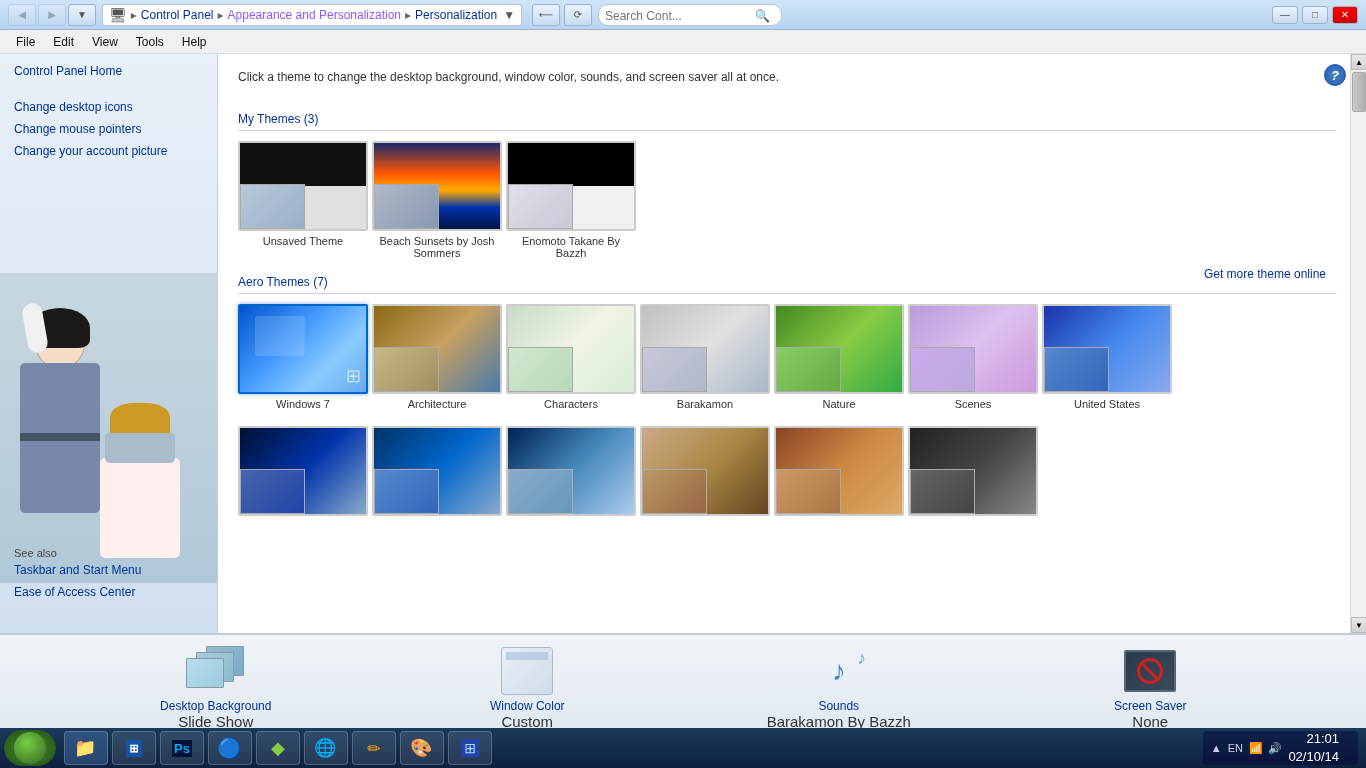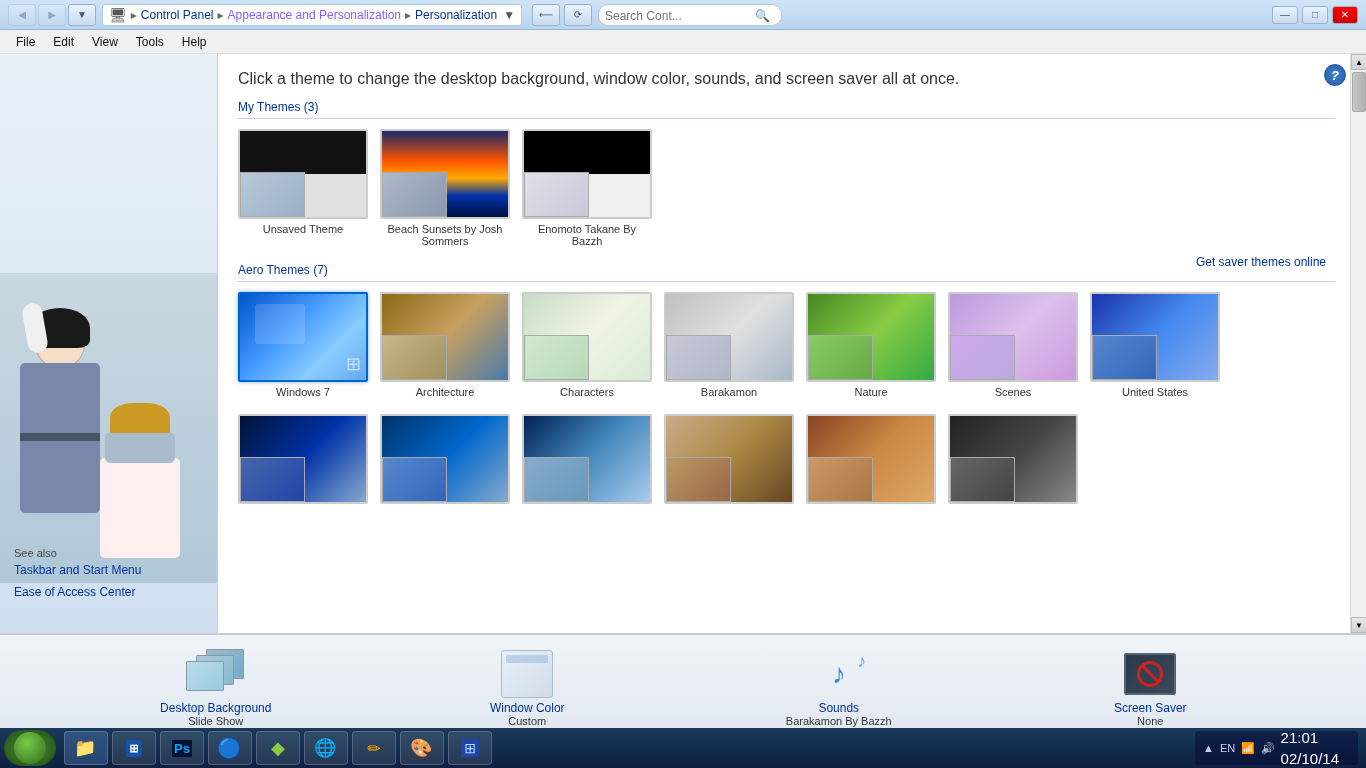--- a/index.html
+++ b/index.html
@@ -93,42 +93,42 @@
       flex: 1;
       background: white;
       overflow-y: auto;
       padding: 16px 20px;
       position: relative;
     }
     .content-title {
       font-size: 18px; color: #003399; font-weight: normal;
       margin-bottom: 6px;
     }
-    .content-subtitle { font-size: 16px; color: #333; margin-bottom: 12px; }
+    .content-subtitle { font-size: 12px; color: #333; margin-bottom: 28px; }
     .scroll-btn {
       width: 16px; height: 16px;
       background: linear-gradient(to bottom, #e8e8e8, #d0d0d0);
       border: 1px solid #bbb; display: flex; align-items: center; justify-content: center;
       font-size: 8px; cursor: pointer;
     }
     .scroll-thumb {
       width: 14px; height: 40px; margin: 1px;
       background: linear-gradient(to right, #c8c8c8, #b0b0b0);
       border: 1px solid #aaa; border-radius: 2px;
     }
 
     
     .themes-section { margin-bottom: 16px; }
     .section-header {
       color: #003399; font-size: 12px; font-weight: normal;
       border-bottom: 1px solid #cce;
       padding-bottom: 4px; margin-bottom: 10px;
     }
     .themes-grid {
-      display: flex; flex-wrap: wrap; gap: 12px;
+      display: flex; flex-wrap: wrap; gap: 4px;
       align-items: flex-start;
     }
     .theme-item {
       display: flex; flex-direction: column; align-items: center;
       width: 130px; cursor: pointer;
     }
     .theme-thumbnail {
       width: 130px; height: 90px;
       border: 2px solid #ccc; border-radius: 2px;
       overflow: hidden; position: relative;
@@ -157,21 +157,21 @@
     .bottom-item {
       display: flex; flex-direction: column; align-items: center;
       cursor: pointer; width: 160px;
     }
     .bottom-icon {
       width: 60px; height: 55px;
       display: flex; align-items: center; justify-content: center;
       font-size: 36px;
     }
     .bottom-label { color: #003399; font-size: 12px; text-align: center; }
-    .bottom-sublabel { color: #333; font-size: 11px; text-align: right; }
+    .bottom-sublabel { color: #333; font-size: 15px; text-align: right; }
 
     
     .taskbar {
       height: 40px;
       background: linear-gradient(to bottom, #1a3a5a 0%, #0d2040 100%);
       display: flex; align-items: center;
       padding: 0 4px; gap: 4px;
       position: fixed; bottom: 0; width: 1366px;
     }
     .start-btn {
@@ -192,21 +192,21 @@
     .taskbar-right {
       margin-left: auto; display: flex; align-items: center; gap: 4px;
       padding-right: 4px;
     }
     .sys-tray {
       display: flex; align-items: center; gap: 6px;
       background: rgba(0,0,50,0.4); border-radius: 4px;
       padding: 2px 8px; height: 34px;
     }
     .tray-item { font-size: 11px; color: #cce; cursor: pointer; }
-    .clock { text-align: left; font-size: 15px; color: white; line-height: 1.4; }
+    .clock { text-align: right; font-size: 13px; color: white; line-height: 1.4; }
 
     .selected-theme .theme-thumbnail {
       border: 2px solid #0066cc;
       box-shadow: 0 0 4px rgba(0,102,204,0.5);
     }
 
     .help-btn {
       position: absolute; right: 20px; top: 10px;
       width: 22px; height: 22px;
       background: radial-gradient(circle, #4488cc, #2255aa);
@@ -255,20 +255,27 @@
   <span class="menu-item">File</span>
   <span class="menu-item">Edit</span>
   <span class="menu-item">View</span>
   <span class="menu-item">Tools</span>
   <span class="menu-item">Help</span>
 </div>
 
 <div class="main-layout">
 
   <div class="sidebar">
+    <div class="sidebar-links">
+      <a class="sidebar-link">Control Panel Home</a>
+      <br>
+      <a class="sidebar-link">Change desktop icons</a>
+      <a class="sidebar-link">Change mouse pointers</a>
+      <a class="sidebar-link">Change your account picture</a>
+    </div>
 
     <div style="position:absolute; bottom:50px; left:0; width:218px; height:310px; background: linear-gradient(to bottom, #c8d8e0 0%, #b0c8d8 100%); overflow:hidden;">
 
       <div style="position:absolute; bottom:0; left:20px; width:80px; height:280px;">
 
         <div style="position:absolute; top:10px; left:15px; width:50px; height:55px; background:#f5ddc8; border-radius:50% 50% 45% 45%; border:1px solid #c8a890;"></div>
 
         <div style="position:absolute; top:5px; left:10px; width:60px; height:40px; background:#1a1a1a; border-radius:50% 50% 20% 20%;"></div>
         <div style="position:absolute; top:0px; left:5px; width:20px; height:50px; background:#f0f0f0; border-radius:10px; transform:rotate(-10deg);"></div>
 
@@ -322,21 +329,21 @@
           <div class="theme-item">
             <div class="theme-thumbnail">
               <div style="position:absolute; top:0; left:0; width:100%; height:50%; background:#000;"></div>
               <div style="position:absolute; bottom:0; left:0; width:100%; height:50%; background:#f0f0f0;"></div>
               <div style="position:absolute; bottom:0; left:0; width:65px; height:45px; background:linear-gradient(135deg, #e0e0e8, #c8c8d8); border:1px solid #aaa;"></div>
             </div>
             <div class="theme-label">Enomoto Takane By Bazzh</div>
           </div>
 
         </div>
-        <a class="get-more-link" style="display:block; text-align:right; margin-top:8px; margin-right:10px; color:#003399; cursor:pointer;">Get saver themes online</a>
+        <a class="get-more-link" style="display:block; text-align:right; margin-top:8px; margin-right:10px; color:#003399; cursor:pointer;">Get more theme online</a>
       </div>
 
       <div class="themes-section">
         <div class="section-header">Aero Themes (7)</div>
         <div class="themes-grid">
 
           <div class="theme-item selected-theme">
             <div class="theme-thumbnail">
               <div style="width:100%;height:100%;background:linear-gradient(135deg,#0055cc 0%,#4499ff 40%,#88ccff 70%,#66aaee 100%);">
                 <div style="position:absolute;top:10px;left:15px;width:50px;height:40px;background:rgba(255,255,255,0.15);border-radius:3px;"></div>

